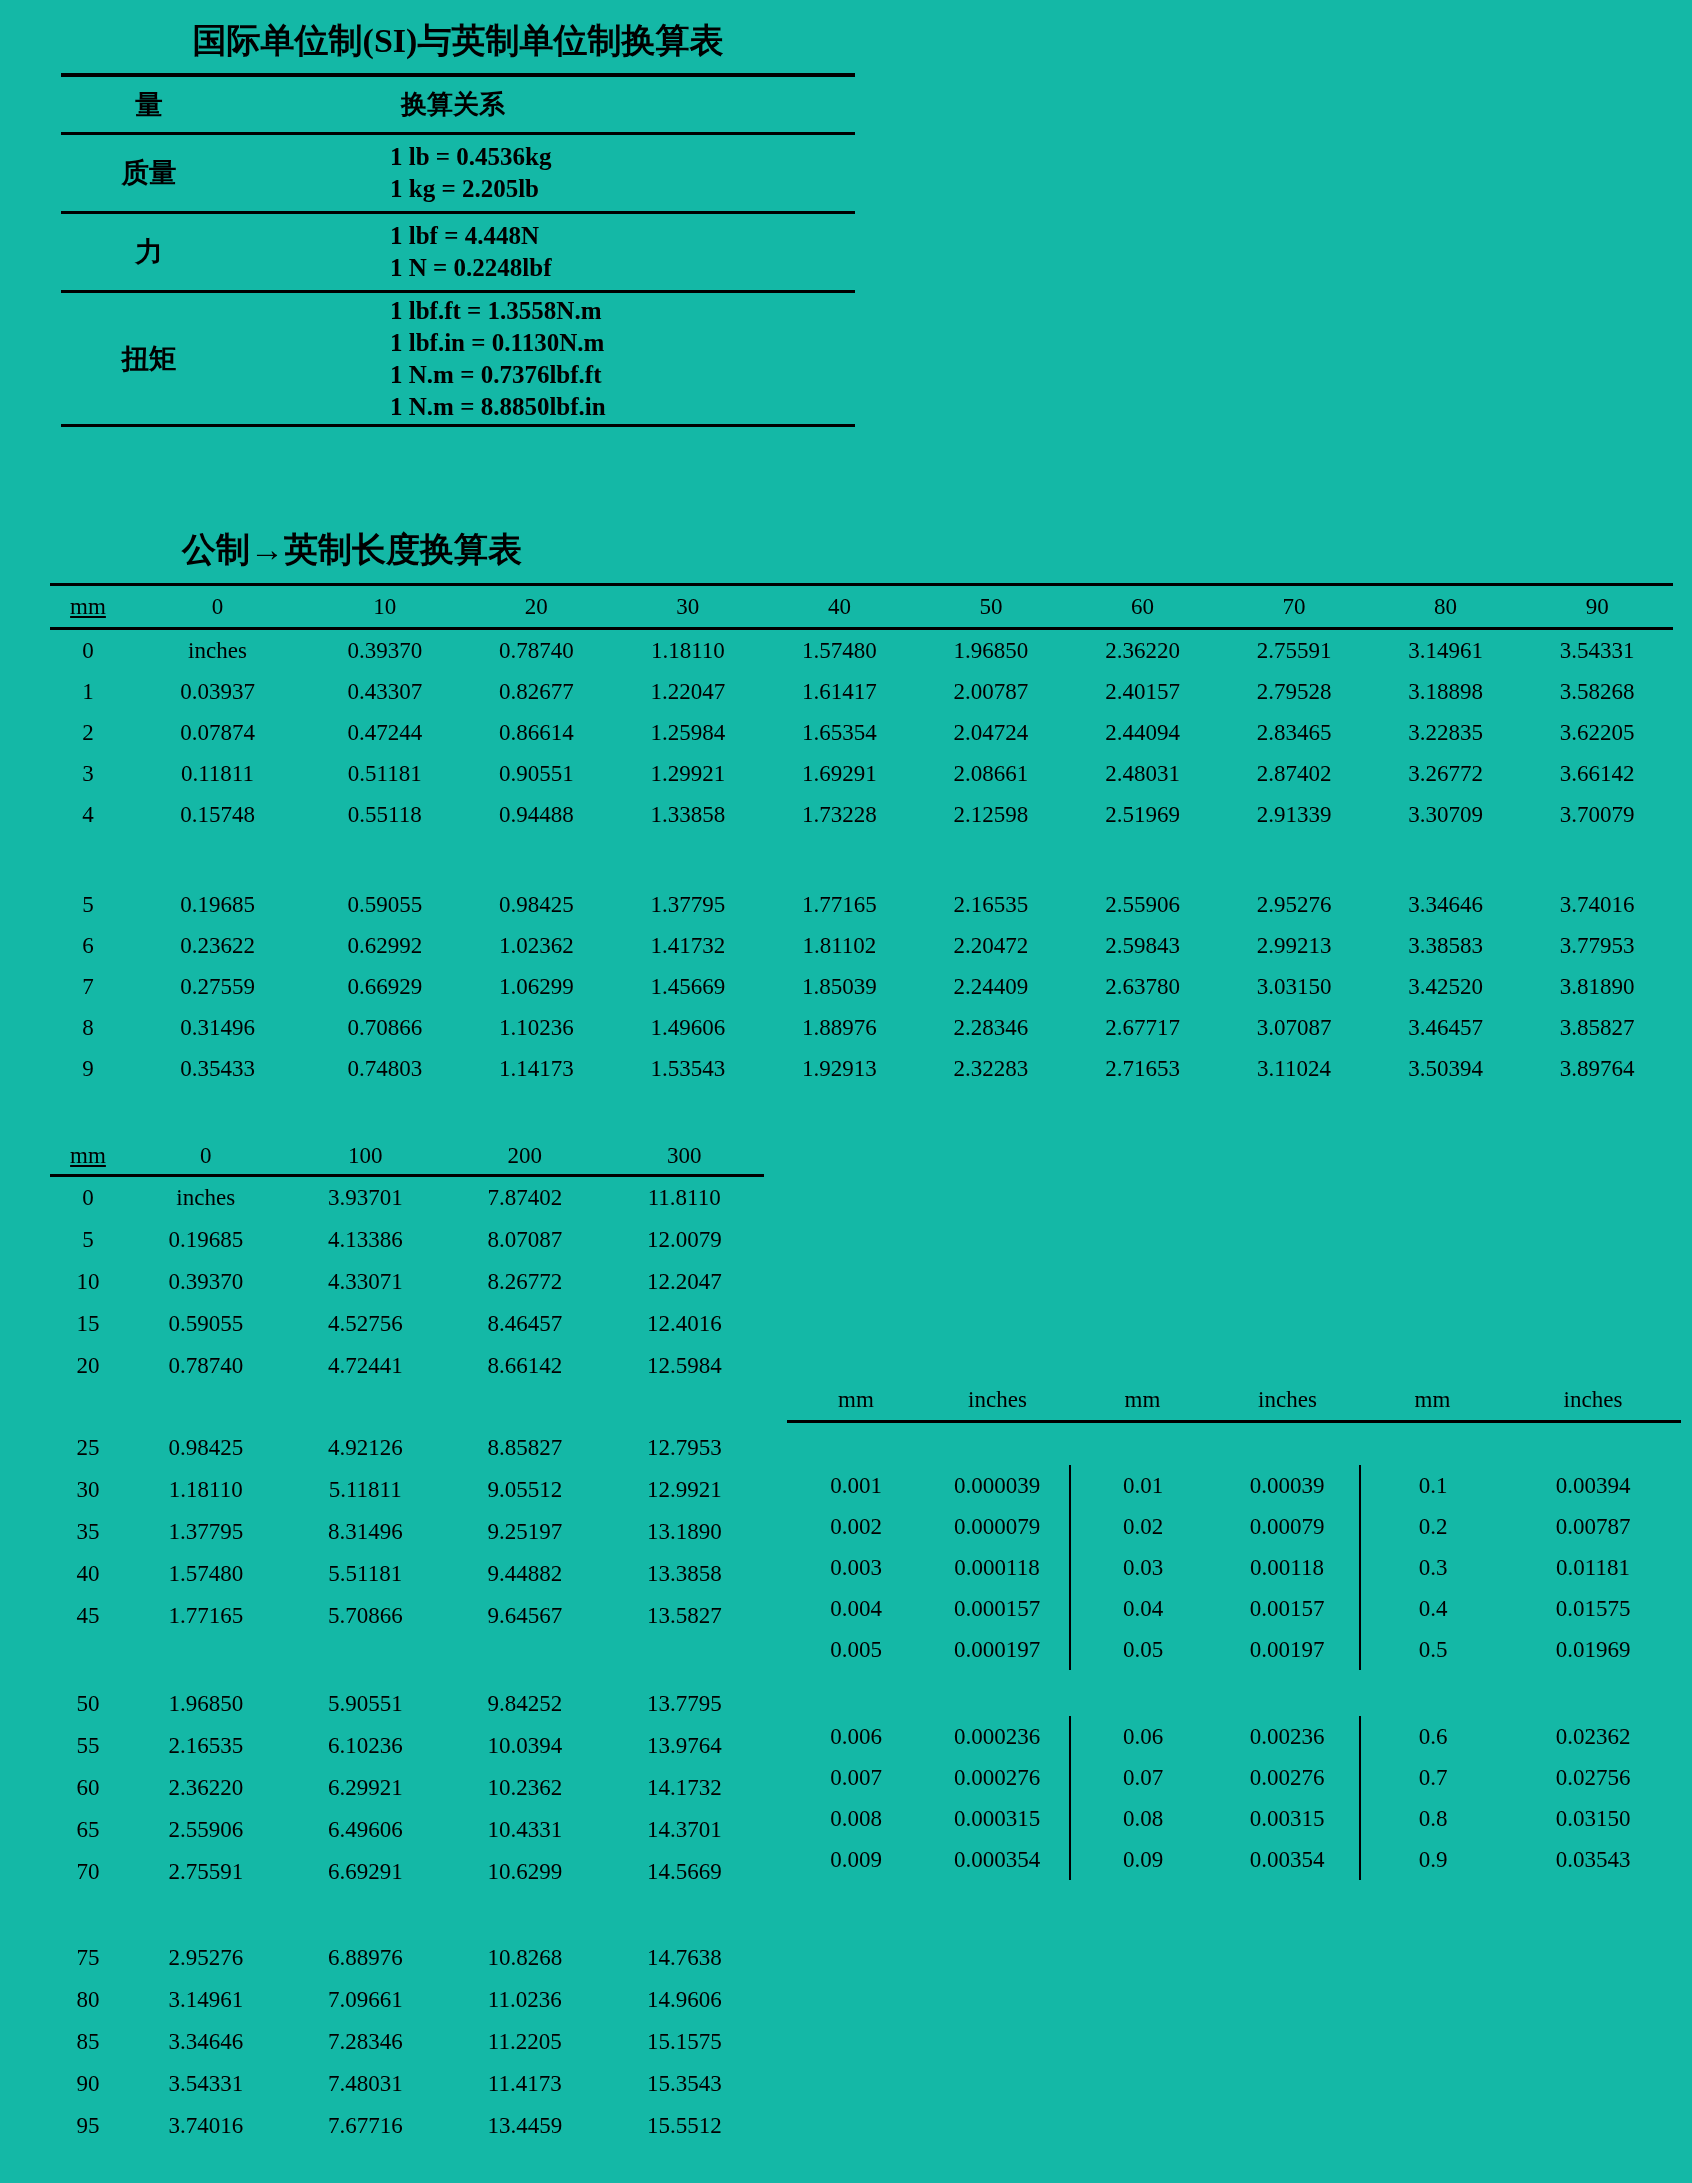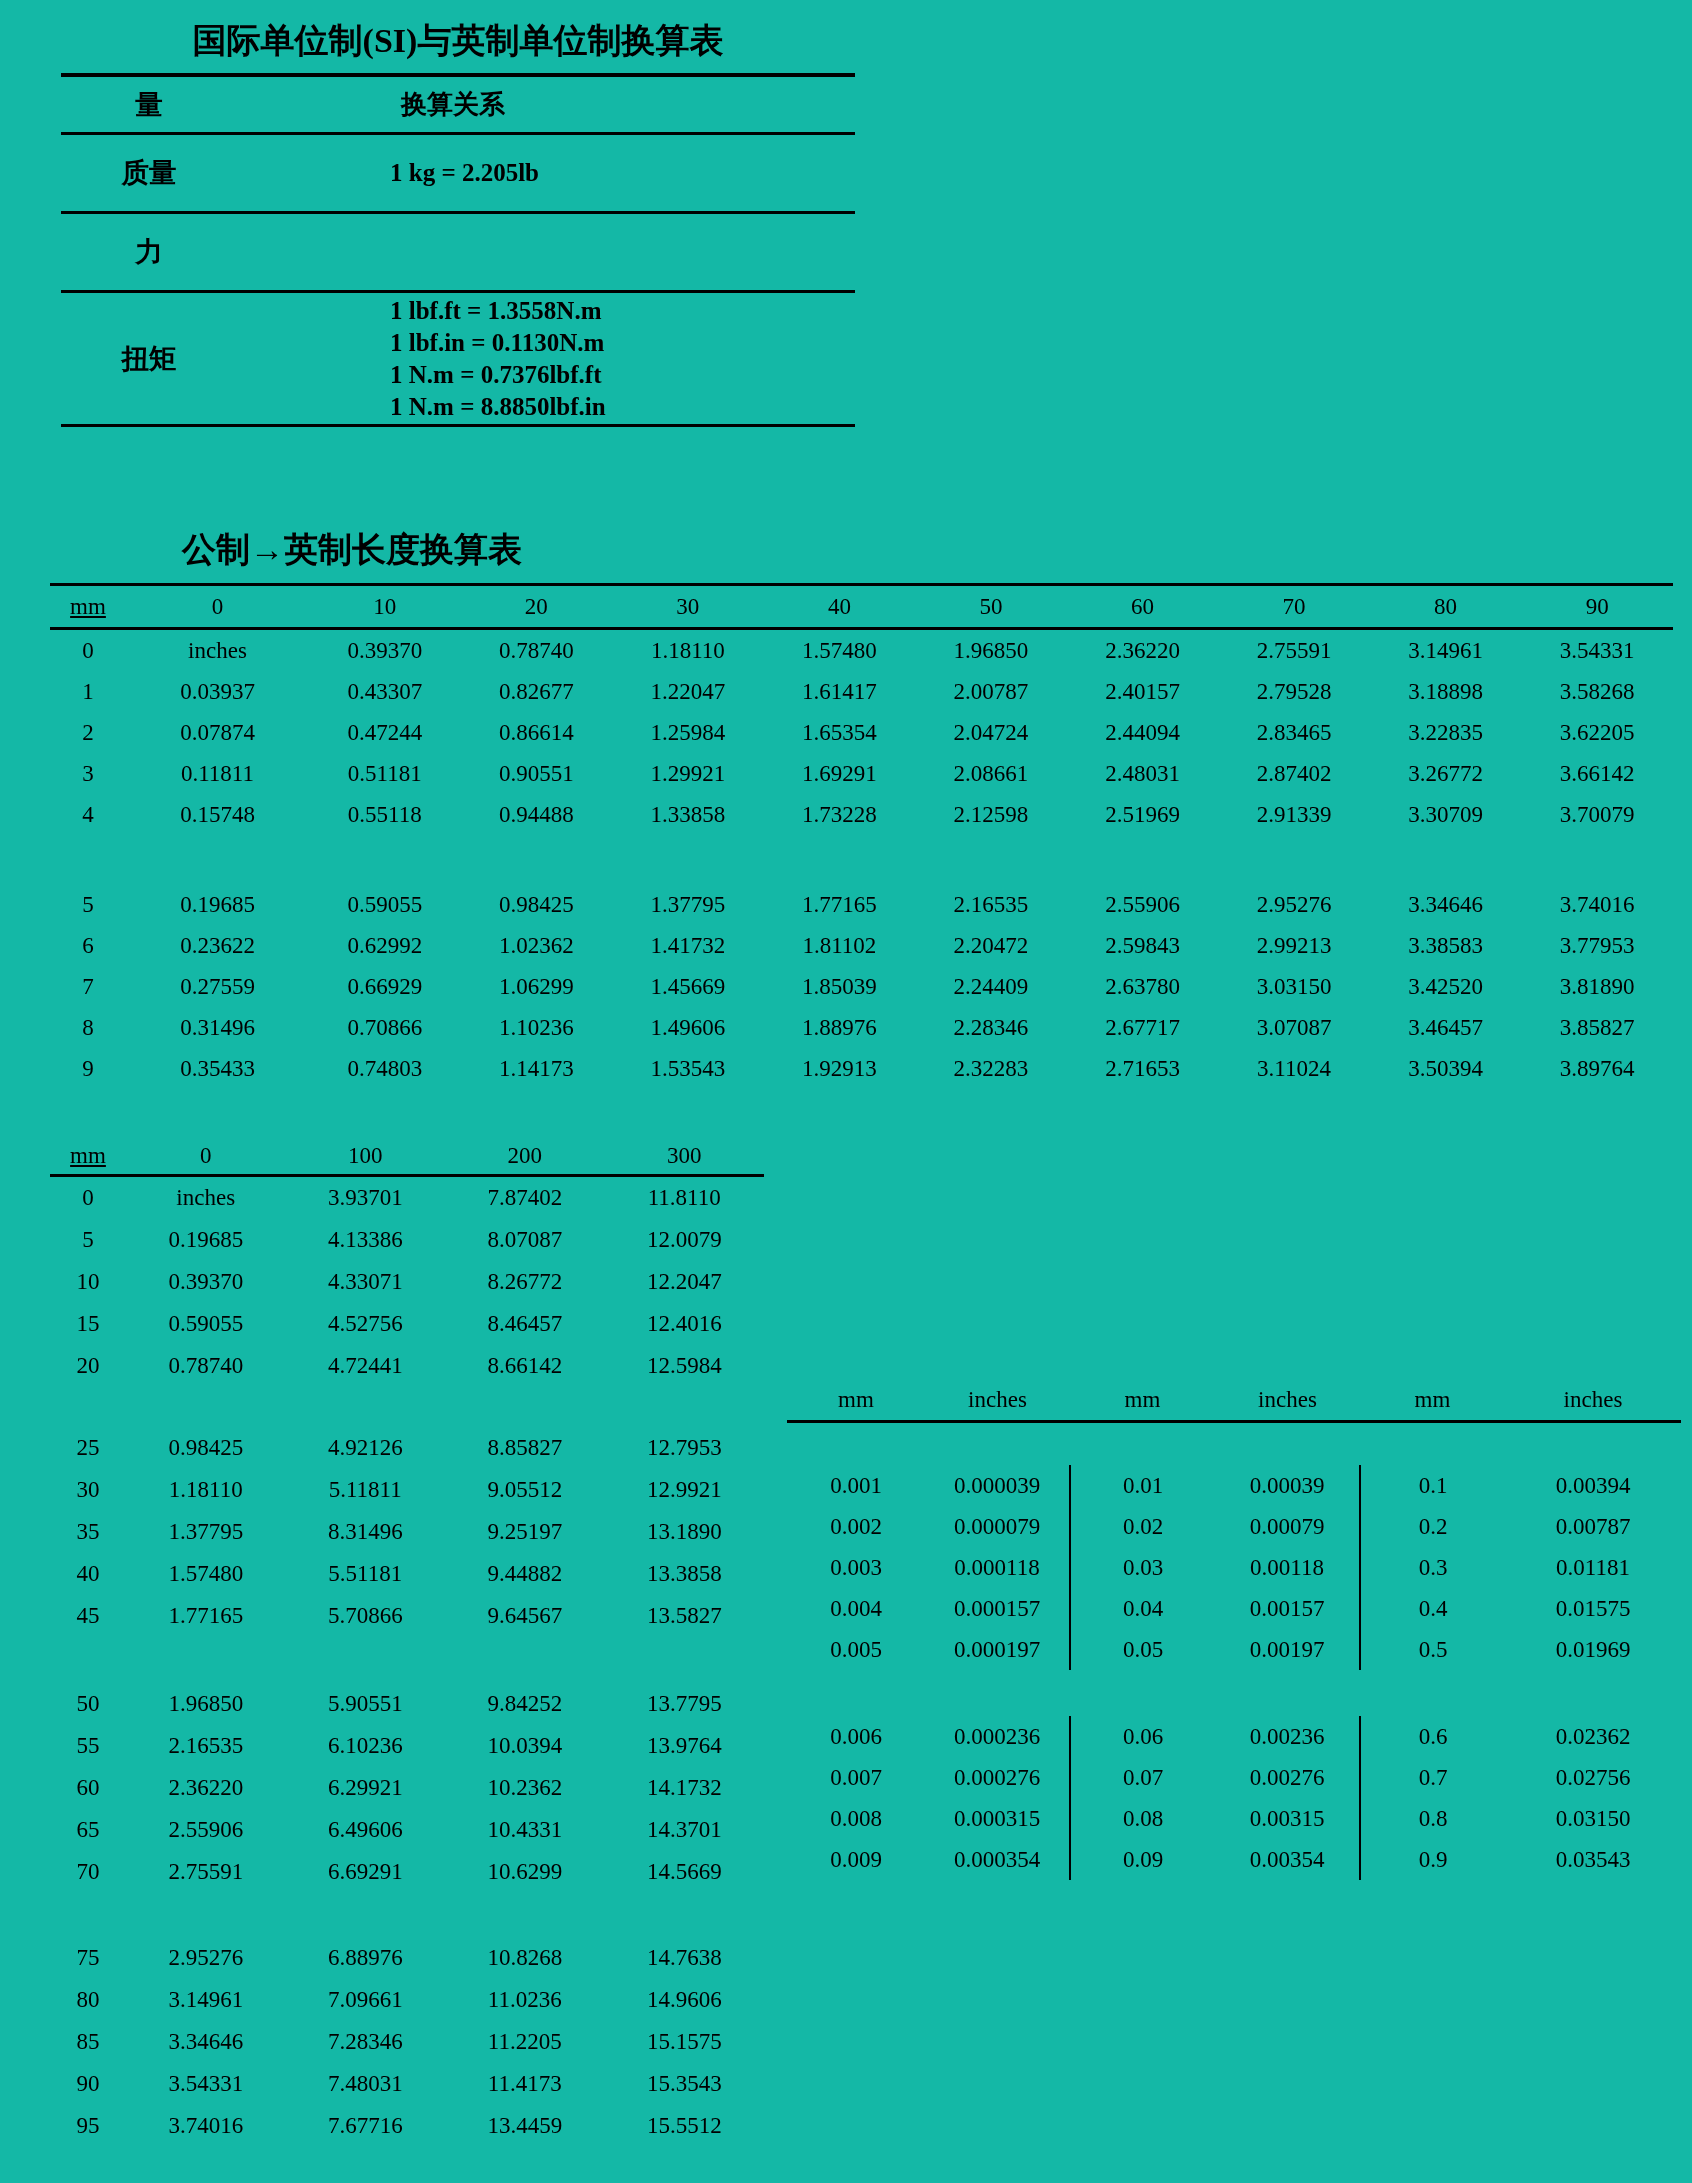--- a/index.html
+++ b/index.html
@@ -94,25 +94,30 @@
   <div class="si-table">
     <div class="si-row si-header">
       <div class="si-q">量</div>
       <div class="si-c">
         <span>换算关系</span>
       </div>
     </div>
     <div class="si-row si-mass">
       <div class="si-q">质量</div>
       <div class="si-c">
+        <div>1 lb = 0.4536kg</div>
         <div>1 kg = 2.205lb</div>
       </div>
     </div>
     <div class="si-row si-force">
       <div class="si-q">力</div>
+      <div class="si-c">
+        <div>1 lbf = 4.448N</div>
+        <div>1 N = 0.2248lbf</div>
+      </div>
     </div>
     <div class="si-row si-torque">
       <div class="si-q">扭矩</div>
       <div class="si-c">
         <div>1 lbf.ft = 1.3558N.m</div>
         <div>1 lbf.in = 0.1130N.m</div>
         <div>1 N.m = 0.7376lbf.ft</div>
         <div>1 N.m = 8.8850lbf.in</div>
       </div>
     </div>

